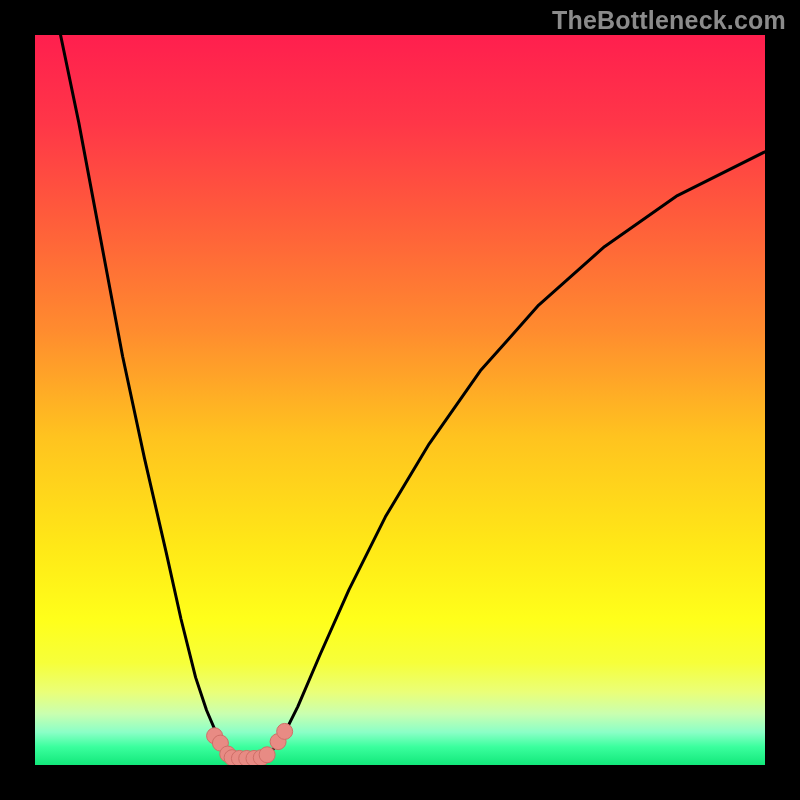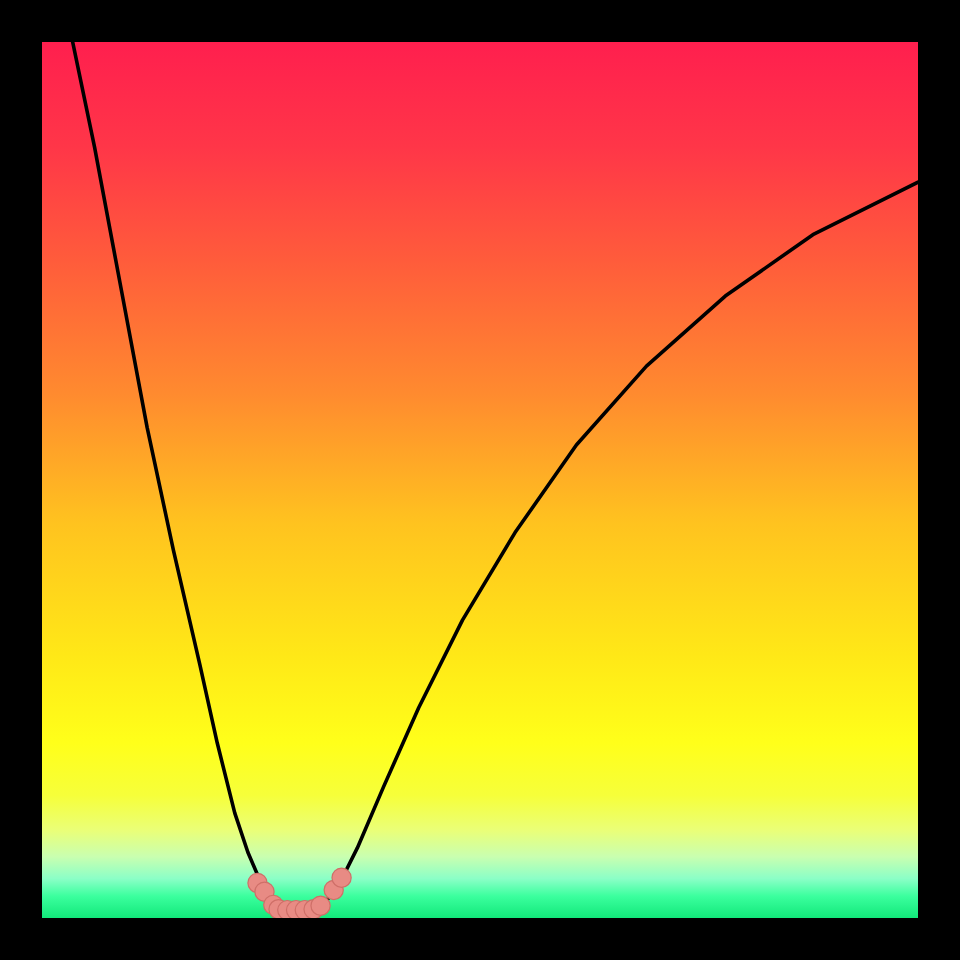--- a/index.html
+++ b/index.html
@@ -74,13 +74,14 @@
         <circle cx="197.10" cy="722.70" r="8" fill="#e88b84" stroke="#cf6f68" stroke-width="1"></circle>
         <circle cx="204.40" cy="723.43" r="8" fill="#e88b84" stroke="#cf6f68" stroke-width="1"></circle>
         <circle cx="211.70" cy="723.43" r="8" fill="#e88b84" stroke="#cf6f68" stroke-width="1"></circle>
         <circle cx="219.00" cy="723.43" r="8" fill="#e88b84" stroke="#cf6f68" stroke-width="1"></circle>
         <circle cx="226.30" cy="722.70" r="8" fill="#e88b84" stroke="#cf6f68" stroke-width="1"></circle>
         <circle cx="232.14" cy="719.78" r="8" fill="#e88b84" stroke="#cf6f68" stroke-width="1"></circle>
         <circle cx="243.09" cy="706.64" r="8" fill="#e88b84" stroke="#cf6f68" stroke-width="1"></circle>
         <circle cx="249.66" cy="696.42" r="8" fill="#e88b84" stroke="#cf6f68" stroke-width="1"></circle>
       </svg>
   </div>
+  <div class="watermark">TheBottleneck.com</div>
 </div>
 
 </body></html>

